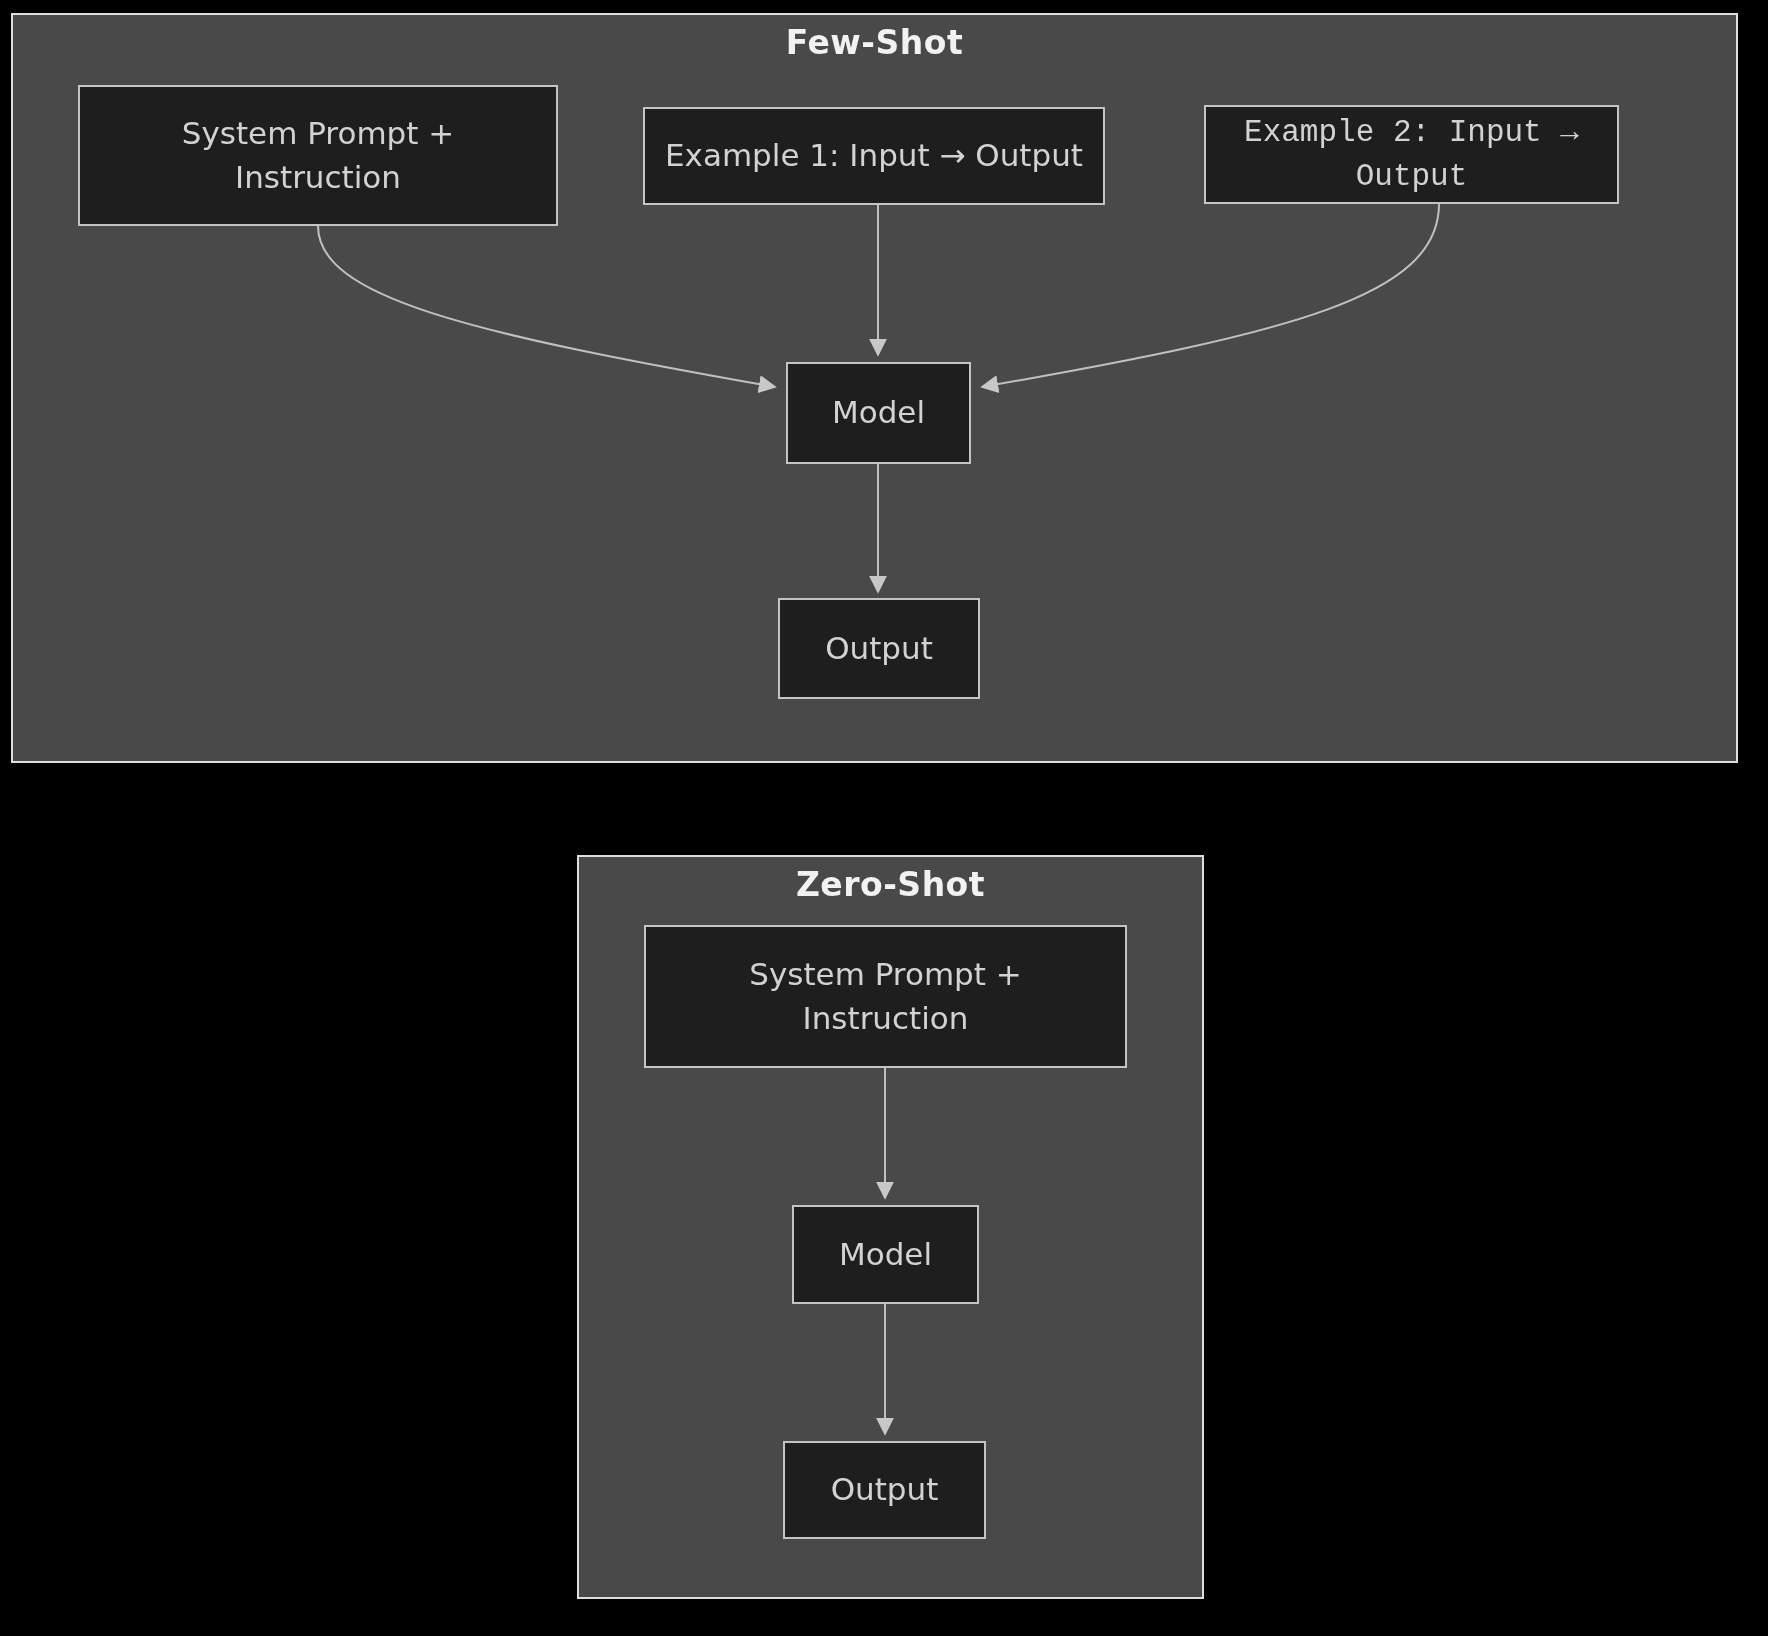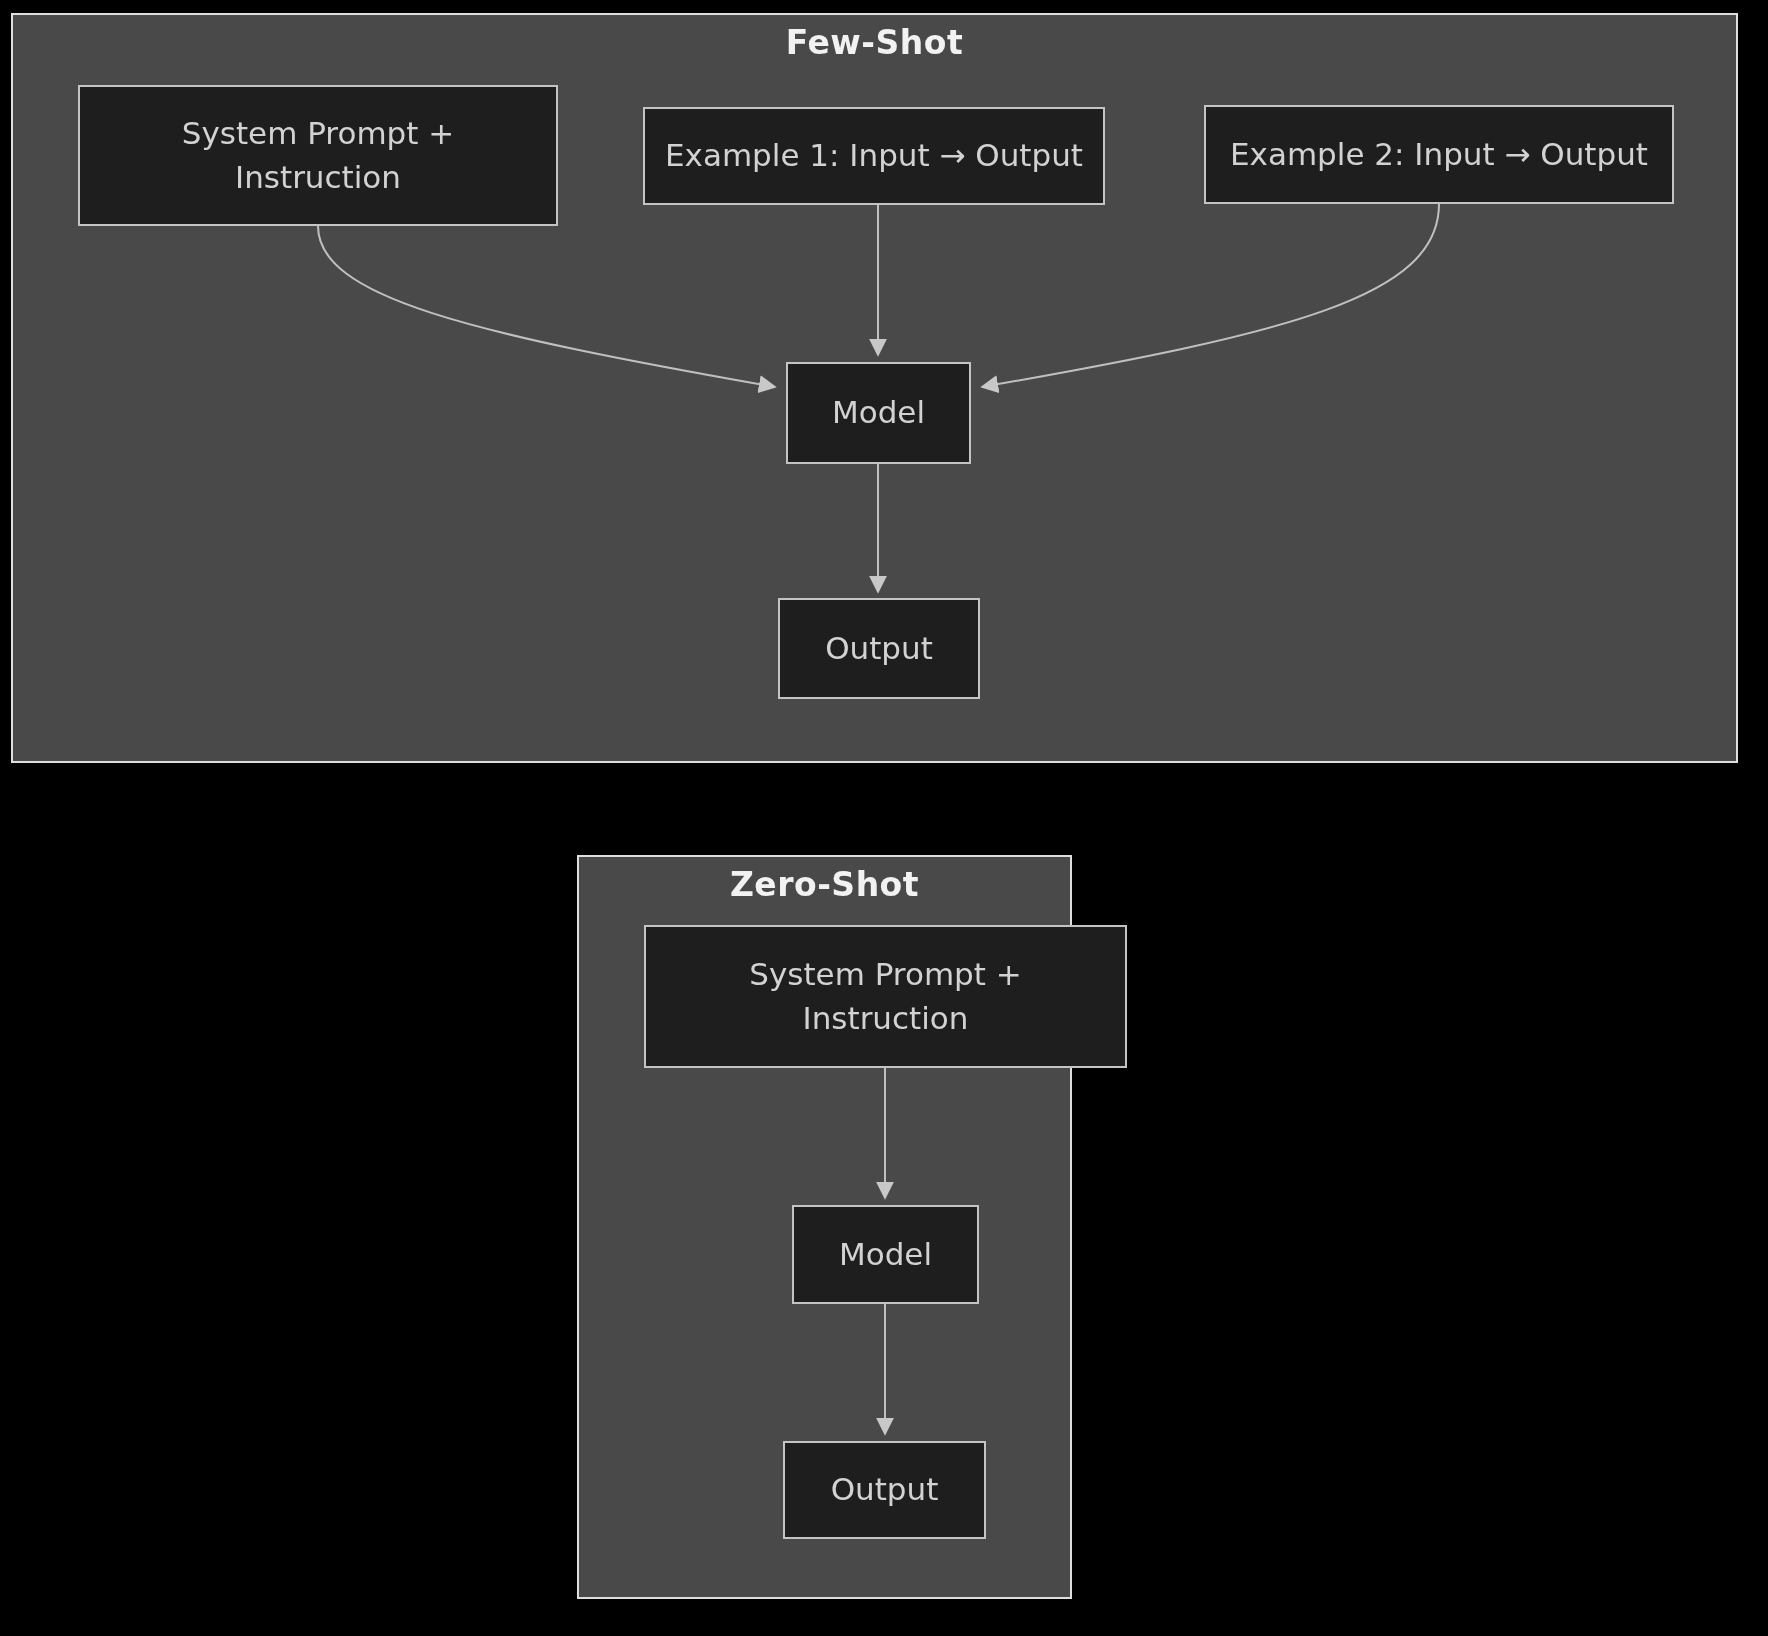--- a/index.html
+++ b/index.html
@@ -88,34 +88,34 @@
 
     <div class="node" style="left:65px; top:70px; width:480px; height:141px;">
       <span class="node-label">System Prompt +
 Instruction</span>
     </div>
 
     <div class="node" style="left:630px; top:92px; width:462px; height:98px;">
       <span class="node-label">Example 1: Input → Output</span>
     </div>
 
-    <div class="node" style="left:1191px; top:90px; width:470px; height:99px;">
+    <div class="node" style="left:1191px; top:90px; width:415px; height:99px;font-family:Liberation Mono, monospace;">
       <span class="node-label">Example 2: Input → Output</span>
     </div>
 
     <div class="node" style="left:773px; top:347px; width:185px; height:102px;">
       <span class="node-label">Model</span>
     </div>
 
     <div class="node" style="left:765px; top:583px; width:202px; height:101px;">
       <span class="node-label">Output</span>
     </div>
   </section>
 
-  <section class="cluster" style="left:577px; top:855px; width:495px; height:744px;padding-left:28px;">
+  <section class="cluster" style="left:577px; top:855px; width:627px; height:744px;padding-left:28px;">
 
     <div class="cluster-title">Zero-Shot</div>
 
     <svg class="edges" width="617" height="744" viewBox="0 0 617 744">
       <path class="edge" d="M 306 211 L 306 341" marker-end="url(#arrow)"></path>
       <path class="edge" d="M 306 447 L 306 577" marker-end="url(#arrow)"></path>
     </svg>
 
     <div class="node" style="left:65px; top:68px; width:483px; height:143px;">
       <span class="node-label">System Prompt +

